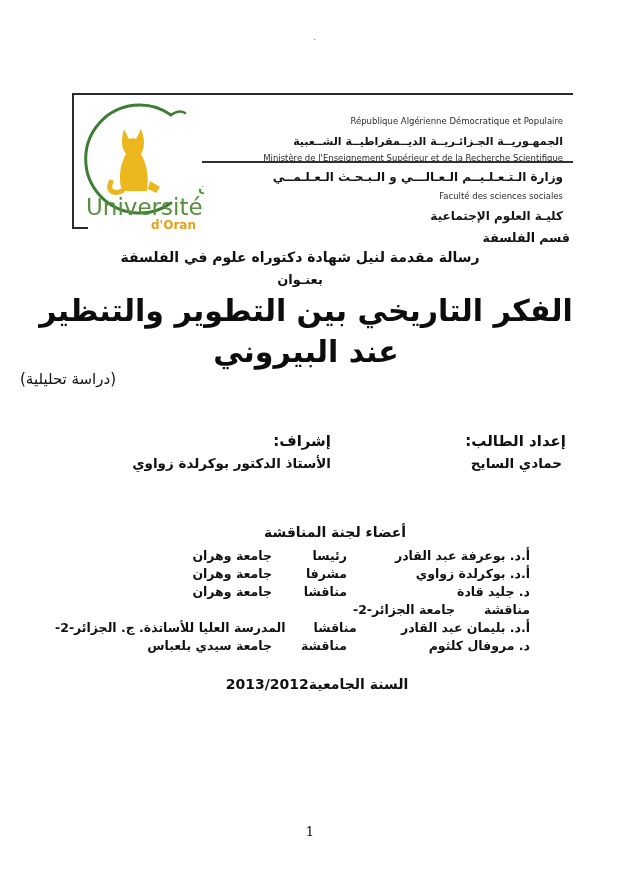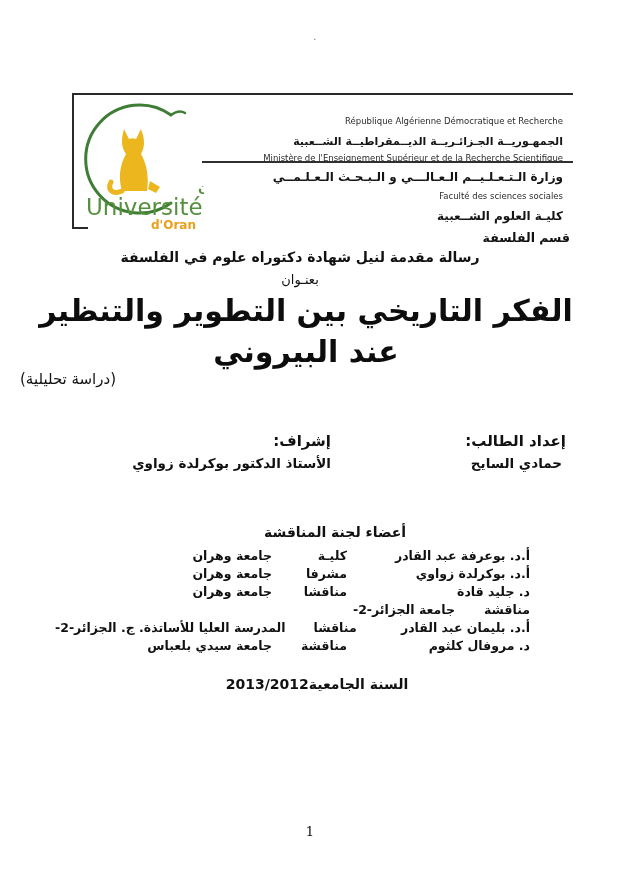--- a/index.html
+++ b/index.html
@@ -16,21 +16,21 @@
   .ar-sm  { font-size:11px;  font-weight:bold; color:#151515;margin-top:36px; }
   .fr-sm  { font-size:8.5px; color:#2b2b2b; direction:ltr; }
   .hb-stub { position:absolute; left:72px; top:227px; width:16px; height:2px; background:#2a2a2a; z-index:3; }
   .hb-sep  { position:absolute; left:202px; top:161px; width:371px; height:2px; background:#2f2f2f; z-index:3; }
 
   
   .logo { position:absolute; left:74px; top:99px; width:130px; height:134px; background:#fff; z-index:2; }
 
   .dept { position:absolute; right:63px; top:230px; font-size:12.5px; font-weight:bold; direction:rtl; }
   .statement { position:absolute; left:30px; width:540px; top:249px; text-align:center; font-size:14px; font-weight:bold; direction:rtl; }
-  .titled { position:absolute; left:30px; width:540px; top:272px; text-align:center; font-size:13px; font-weight:normal; direction:rtl; }
+  .titled { position:absolute; left:30px; width:540px; top:272px; text-align:center; font-size:13px; font-weight:bold; direction:rtl; }
 
   .title-block { position:absolute; left:12px; width:588px; top:290px; text-align:center; direction:rtl; }
   .title-line { font-size:30px; font-weight:bold; line-height:41px; color:#0d0d0d; }
   .subtitle { position:absolute; left:20px; width:588px; top:370px; text-align:left; font-size:15px; font-weight:500; direction:rtl; }
 
   .label-lg { font-size:15px; font-weight:bold; direction:rtl; text-align:right; position:absolute; }
   .name-md  { font-size:13.5px; font-weight:bold; direction:rtl; text-align:right; position:absolute; }
   .auth-label { left:340px; width:226px; top:432px; }
   .auth-name  { left:340px; width:222px; top:455px; }
   .sup-label  { left:60px; width:271px; top:432px; }
@@ -48,24 +48,24 @@
 </style>
 </head>
 <body>
 
 <div class="page">
 
   <span class="top-mark">.</span>
 
   <div class="hbox">
     <div class="line ar-sm" style="top:4px">الجمهـوريــة الجـزائـريــة الديــمقراطيــة الشــعبية</div>
-    <div class="line fr-sm" style="top:21px">République Algérienne Démocratique et Recherche</div>
+    <div class="line fr-sm" style="top:21px">République Algérienne Démocratique et Populaire</div>
     <div class="line ar-sm" style="top:39px; font-size:12px">وزارة الـتـعـلـيــم الـعـالـــي و الـبـحـث الـعـلـمــي</div>
     <div class="line fr-sm" style="top:58px">Ministère de l'Enseignement Supérieur et de la Recherche Scientifique</div>
-    <div class="line ar-sm" style="top:78px; font-size:12px">كليـة العلوم الشــعبية</div>
+    <div class="line ar-sm" style="top:78px; font-size:12px">كليـة العلوم الإجتماعية</div>
     <div class="line fr-sm" style="top:96px">Faculté des sciences sociales</div>
   </div>
   <div class="hb-stub"></div>
   <div class="hb-sep"></div>
 
   <div class="logo">
     <svg width="130" height="134" viewBox="0 0 130 134">
 
       <path d="M 97 16 A 54 54 0 1 0 97 104" fill="none" stroke="#3e7d34" stroke-width="3" stroke-linecap="round"></path>
       <path d="M 97 16 q 8 -6 14 -2" fill="none" stroke="#3e7d34" stroke-width="2.5" stroke-linecap="round"></path>
@@ -94,21 +94,21 @@
 
   <div class="label-lg auth-label">إعداد الطالب:</div>
   <div class="name-md  auth-name">حمادي السايح</div>
   <div class="label-lg sup-label">إشراف:</div>
   <div class="name-md  sup-name">الأستاذ الدكتور بوكرلدة زواوي</div>
 
   <div class="committee-heading">أعضاء لجنة المناقشة</div>
   <div class="committee">
     <div class="c-row">
       <div class="c-name">أ.د. بوعرفة عبد القادر</div>
-      <div class="c-role">كليـة</div>
+      <div class="c-role">رئيسا</div>
       <div class="c-affil">جامعة وهران</div>
     </div>
     <div class="c-row">
       <div class="c-name">أ.د. بوكرلدة زواوي</div>
       <div class="c-role">مشرفا</div>
       <div class="c-affil">جامعة وهران</div>
     </div>
     <div class="c-row">
       <div class="c-name">د. جليد قادة</div>
       <div class="c-role">مناقشا</div>

